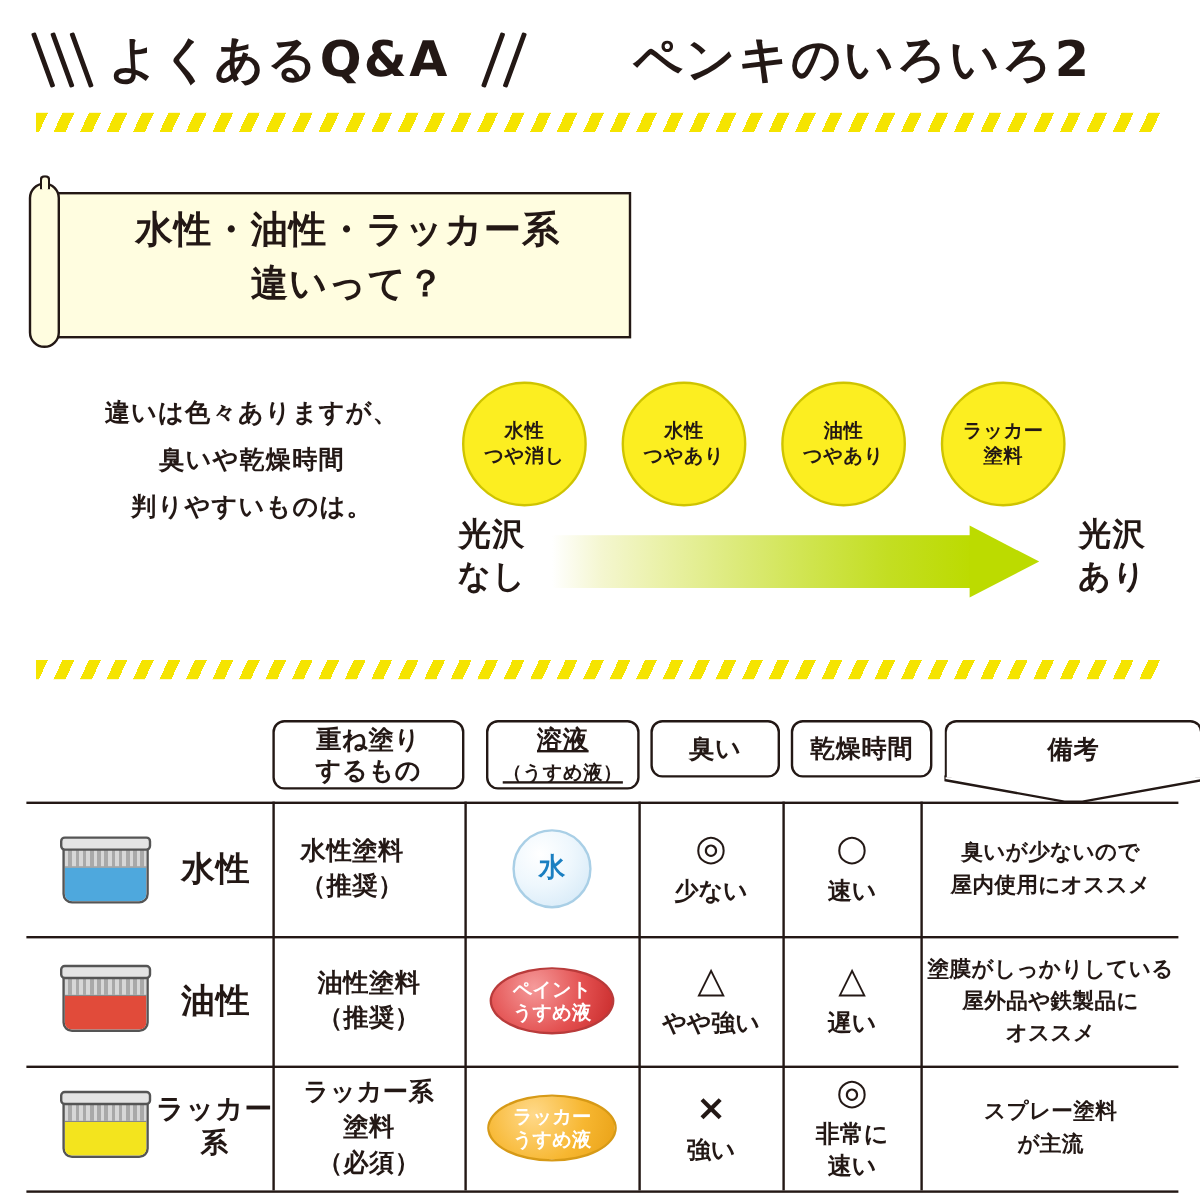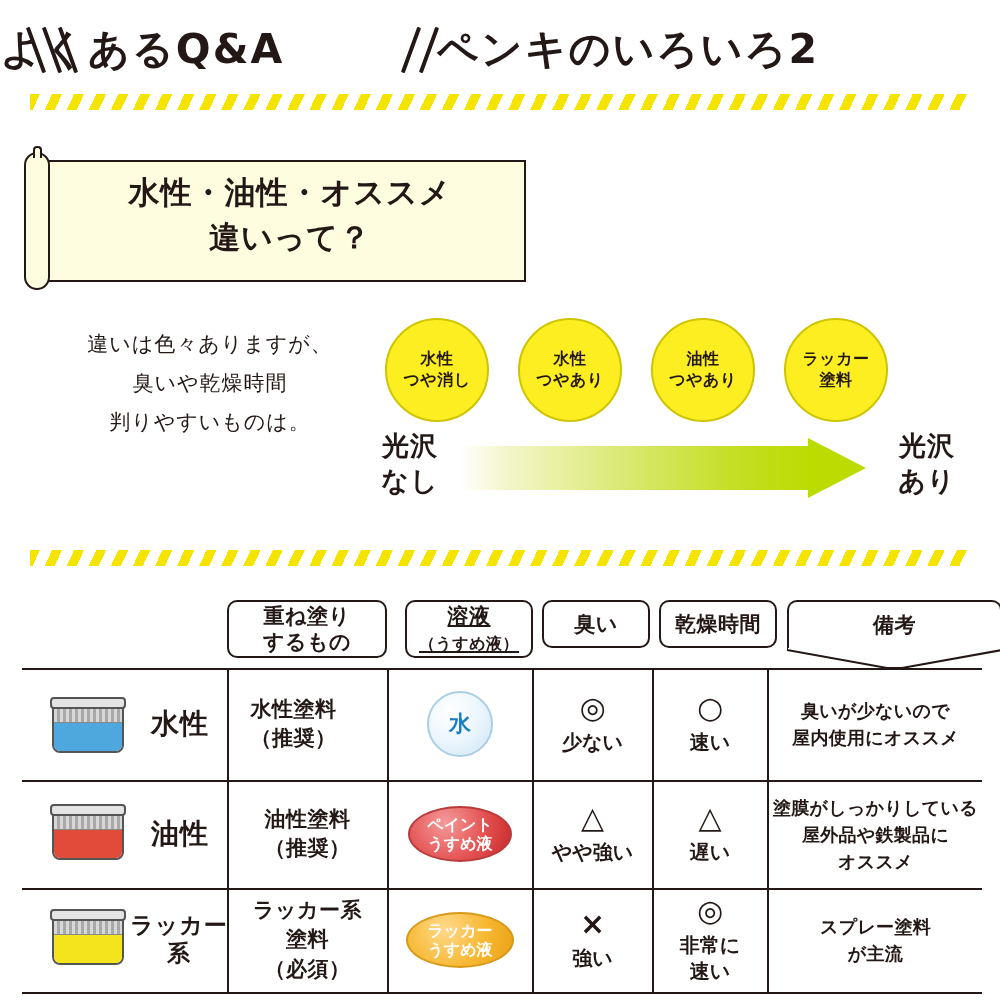--- a/index.html
+++ b/index.html
@@ -12,21 +12,21 @@
     position:relative;
     overflow:hidden;
   }
 
   
   .header {
     position:absolute; left:0; top:0; width:1000px; height:100px;
   }
   .hdr-title {
     position:absolute; top:22px; left:0; width:1000px;
-    text-align:left;
+    text-align:center;
     font-size:41px; font-weight:700; letter-spacing:2px;
     white-space:nowrap;
   }
   .hdr-qa { font-size:41px; }
   .slash-group {
     position:absolute; top:26px;
     width:60px; height:52px;
   }
   .slash-group span {
     position:absolute; top:0; width:4px; height:48px;
@@ -70,21 +70,21 @@
   .scroll-text {
     position:absolute; left:60px; top:170px; width:460px;
     text-align:center; font-size:31px; font-weight:700; line-height:1.45;
     letter-spacing:1px;
     color:#231815;
   }
 
   
   .intro {
     position:absolute; left:60px; top:325px; width:300px;
-    text-align:center; font-size:21px; font-weight:400; line-height:1.85;
+    text-align:center; font-size:21px; font-weight:700; line-height:1.85;
     letter-spacing:1px;
   }
 
   
   .circle {
     position:absolute; width:104px; height:104px; border-radius:50%;
     background:#fcee21; border:2px solid #cfc400;
     display:flex; align-items:center; justify-content:center;
     text-align:center; font-size:16px; font-weight:700; line-height:1.3;
     letter-spacing:0.5px;
@@ -227,21 +227,21 @@
       <span></span>
   </div>
 </div>
 
 <div class="stripe stripe-1"></div>
 
 <div class="scroll"></div>
 <div class="scroll-roll"></div>
 <div class="scroll-knob"></div>
 <div class="scroll-text">
-  <div>水性・油性・オススメ</div>
+  <div>水性・油性・ラッカー系</div>
   <div>違いって？</div>
 </div>
 
 <div class="intro">
   <div>違いは色々ありますが、</div>
   <div>臭いや乾燥時間</div>
   <div>判りやすいものは。</div>
 </div>
 
 <div class="circle c0">

